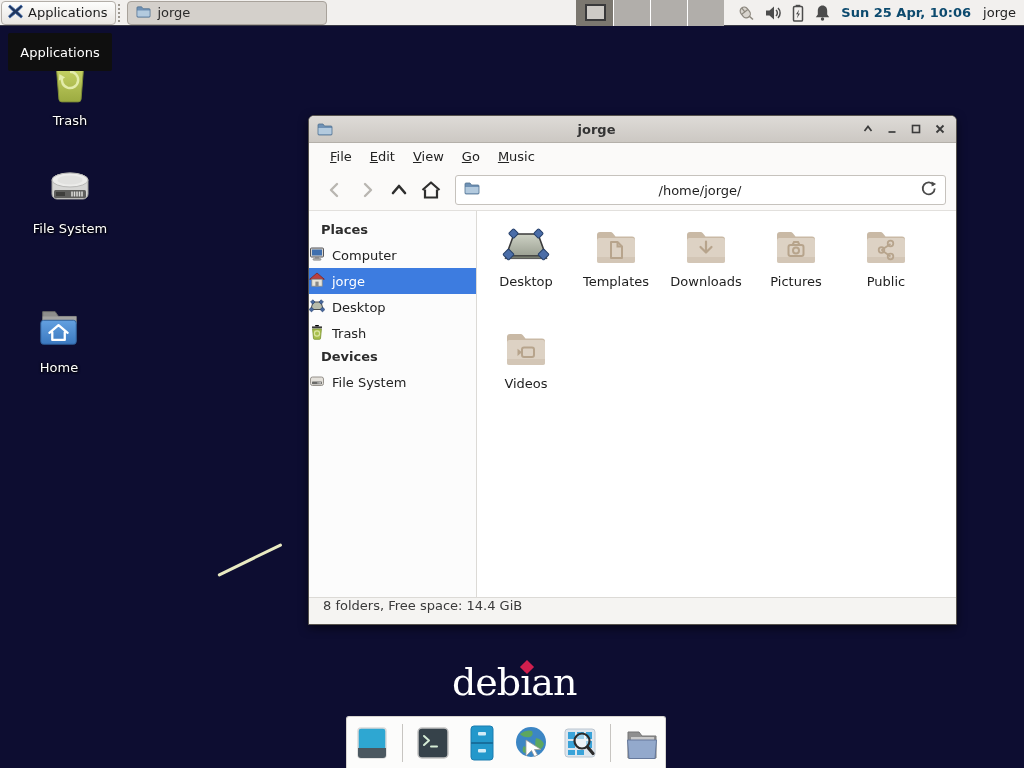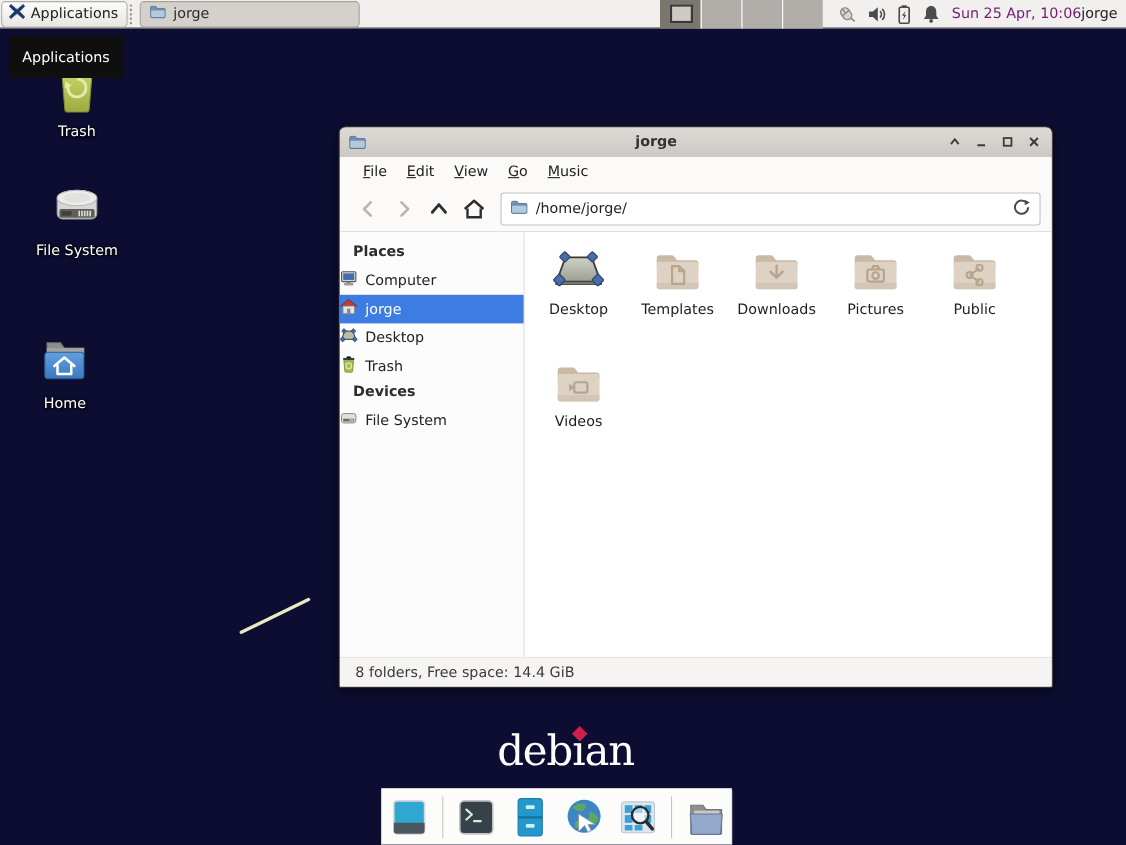--- a/index.html
+++ b/index.html
@@ -17,21 +17,21 @@
               padding:0 8px; border:1px solid #a8a29b; border-radius:4px;
               background:#d4d0cb; font-size:13px; color:#2b2b2b; }
   .panel-spacer { flex:1; }
   .pager { display:flex; height:26px; }
   .pager .ws { width:37px; height:26px; background:#b1aeaa; border-left:1px solid #fff; position:relative; }
   .pager .ws.active { background:#7b776f; border-left:none; }
   .pager .ws.active .miniwin { position:absolute; left:9px; top:4px; width:21px; height:17px;
               background:#cdcac5; border:2px solid #39393a; }
   .tray { display:flex; align-items:center; gap:9px; margin:0 10px 0 12px; }
   .tray svg { display:block; }
-  .clock { font-size:13px; color:#701a75; white-space:nowrap; }
+  .clock { font-size:13px; color:#0c4a6e; margin-right:12px; white-space:nowrap;font-weight:bold; }
   .panel-user { font-size:13px; color:#222; margin-right:8px; }
 
   
   .tooltip { position:absolute; left:8px; top:33px; width:104px; height:38px; background:#0f0f0f;
              border-radius:2px; color:#fff; font-size:13px; display:flex; align-items:center;
              justify-content:center; z-index:50; }
 
   
   .dicon { position:absolute; width:110px; text-align:center; z-index:10; }
   .dicon .dlabel { margin-top:5px; font-size:13px; color:#fff; text-shadow:1px 1px 2px #000, 0 0 3px #000; }
@@ -56,34 +56,34 @@
   .win-controls { display:flex; gap:4px; }
   .win-controls .wbtn { width:20px; height:20px; display:flex; align-items:center; justify-content:center; }
   .menubar { height:27px; background:#fbfaf9; display:flex; align-items:center; padding-left:12px; }
   .menu-item { display:inline-block; padding:4px 9px; font-size:13px; color:#222; }
   .menu-item::first-letter { text-decoration:underline; }
   .toolbar { height:41px; background:#fbfaf9; display:flex; align-items:center; padding:0 10px;
              border-bottom:1px solid #e2e0dd; }
   .nav-btn { width:32px; height:28px; display:flex; align-items:center; justify-content:center; }
   .pathbar { flex:1; height:30px; margin-left:8px; border:1px solid #c6c2bd; border-radius:3px;
              background:#fff; display:flex; align-items:center; padding:0 8px; gap:7px; }
-  .pathbar .path-text { flex:1; font-size:13px; color:#1e1e1e; }
+  .pathbar .path-text { flex:1; font-size:13px; color:#1e1e1e;text-align:center; }
   .win-body { flex:1; display:flex; min-height:0; }
   .sidebar { width:168px; background:#fcfcfc; border-right:1px solid #dcdad6; padding-top:8px; }
   .side-header { font-size:13px; font-weight:bold; color:#2d2d2d; padding:3px 0 5px 12px; }
   .side-row { height:26px; display:flex; align-items:center; gap:7px; 
               font-size:13px; color:#222; }
   .side-row.selected { background:#3d7ce0; color:#fff; }
   .main-pane { flex:1; background:#fff; padding:12px 4px; display:flex; flex-wrap:wrap;
                align-content:flex-start; }
   .fcell { width:90px; height:96px; display:flex; flex-direction:column; align-items:center;
            margin-bottom:6px; }
   .fcell .flabel { margin-top:3px; font-size:13px; color:#1e1e1e; text-align:center; }
   .statusbar { height:27px; background:#f5f4f2; border-top:1px solid #dcdad6; display:flex;
-               align-items:center; padding-left:14px; font-size:13px; color:#3a3a3a;
+               padding-left:14px; font-size:13px; color:#3a3a3a;
                border-radius:0 0 1px 1px; }
 
   
   .debian { position:absolute; left:452px; top:660px; z-index:6; }
   .debian .word { font-family:"DejaVu Serif","Liberation Serif",serif; font-size:38px; color:#fff;
                   letter-spacing:-1px; }
   .debian .diamond { position:absolute; left:70px; top:2px; width:10px; height:10px;
                      background:#cf1f4e; transform:rotate(45deg); }
 
   

